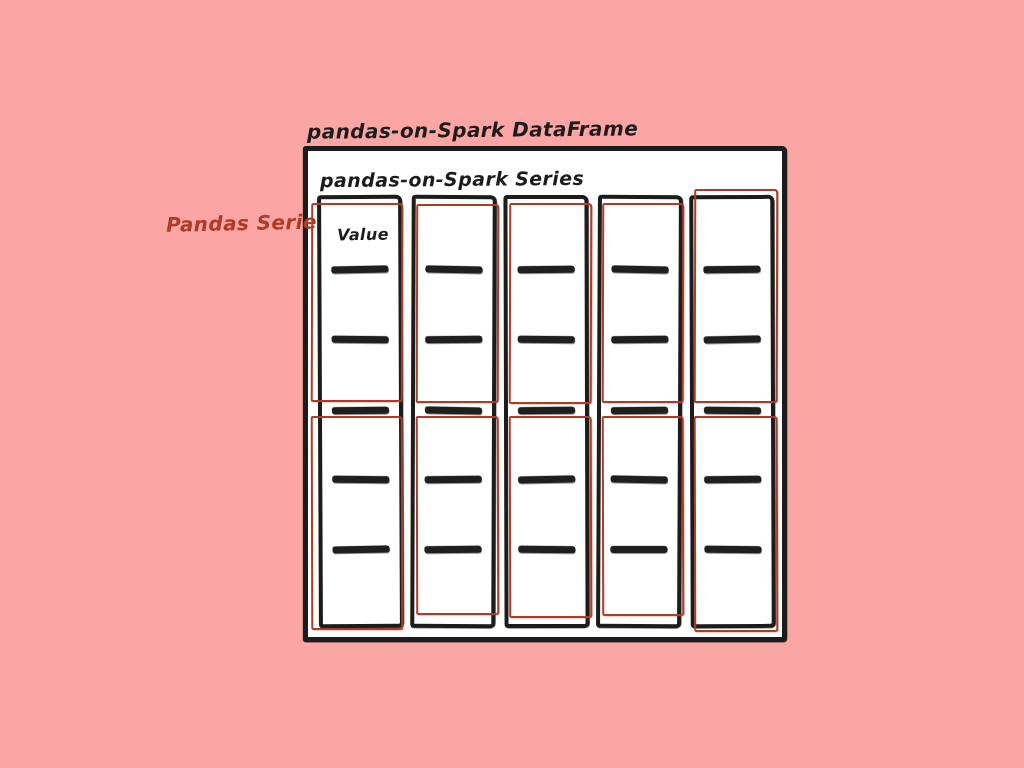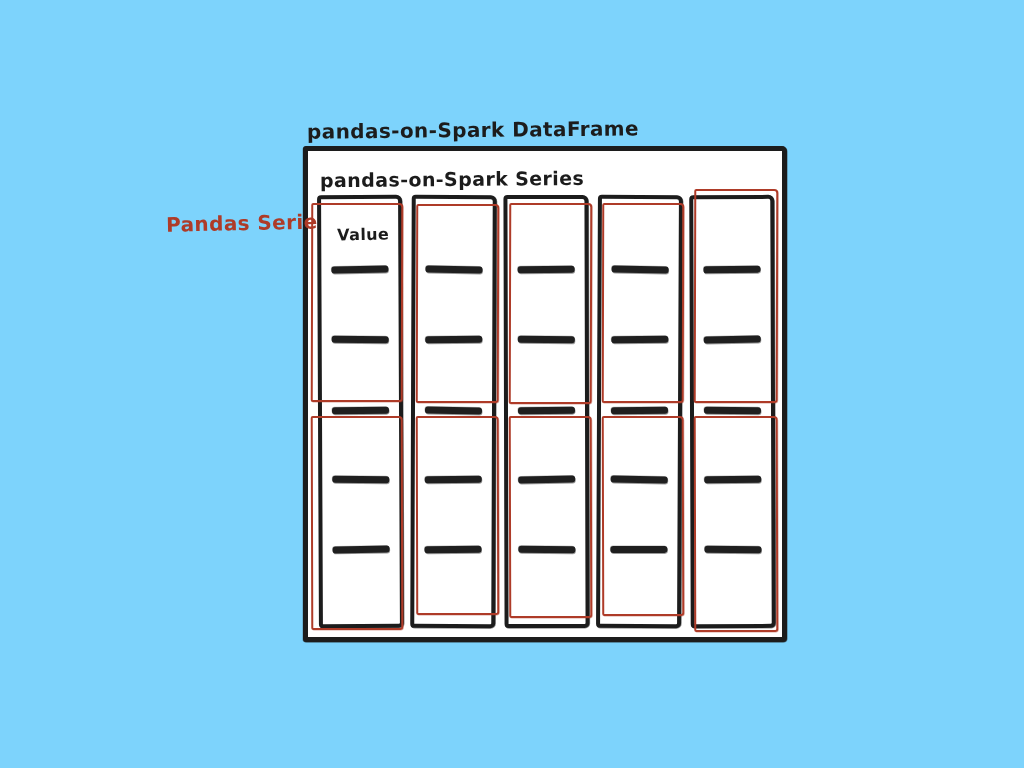--- a/index.html
+++ b/index.html
@@ -5,22 +5,23 @@
   html, body {
     margin: 0;
     padding: 0;
     background: #ffffff;
     font-family: "DejaVu Sans", sans-serif;
   }
   .canvas {
     position: relative;
     width: 1024px;
     height: 768px;
-    background: #7dd3fc;
+    background: #fca5a5;
     overflow: hidden;
+    font-style: italic;
   }
   
   .sketch-text {
     font-weight: bold;
     letter-spacing: 0.4px;
     color: #1c1c1c;
     white-space: nowrap;
   }
   .df-title {
     position: absolute;

